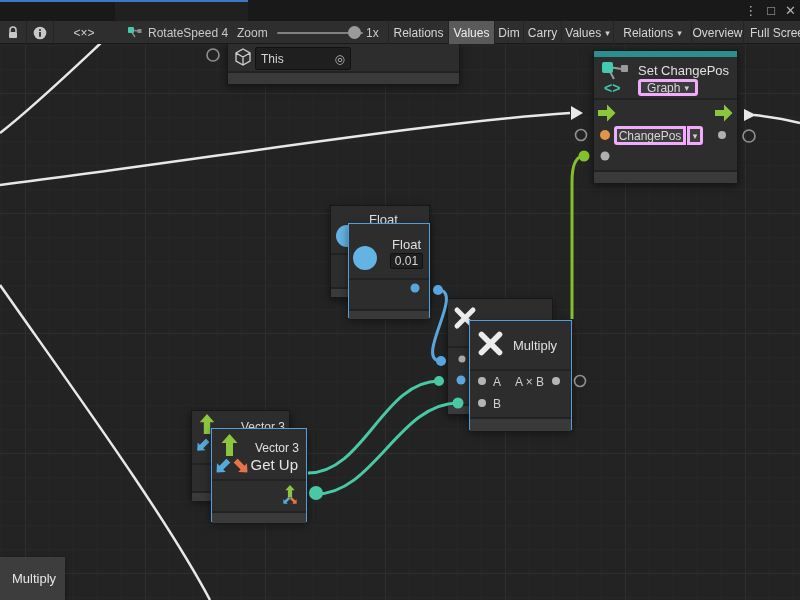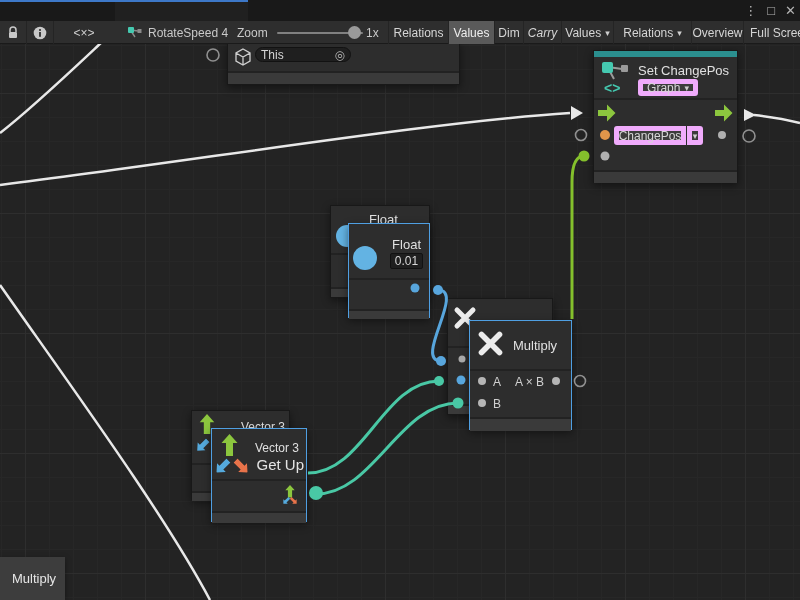--- a/index.html
+++ b/index.html
@@ -38,40 +38,40 @@
   .node{position:absolute;background:#2d2d2d;border:1px solid #181818;box-shadow:0 3px 8px rgba(0,0,0,.45);}
   .node.sel{border:1px solid #4f9fe2;}
   .hdr{position:relative;}
   .gap{height:2px;background:#222;}
   .body{position:relative;background:#2d2d2d;}
   .ftr{background:#3a3a3a;}
   .ntitle{position:absolute;color:#e0e0e0;font-size:13px;white-space:nowrap;}
   .nsub{position:absolute;color:#e4e4e4;font-size:15px;white-space:nowrap;}
   .field{position:absolute;background:#1f1f1f;border:1px solid #121212;border-radius:2px;
          color:#d6d6d6;font-size:12px;display:flex;align-items:center;padding:0 5px;}
-  .pill{position:absolute;background:#3c3c3c;border:5px solid #f0abfc;border-radius:3px;color:#d6d6d6;
+  .pill{position:absolute;background:#3c3c3c;border:3px solid #f0abfc;border-radius:3px;color:#d6d6d6;
         font-size:12px;display:flex;align-items:center;justify-content:center;}
   .plabel{position:absolute;color:#d0d0d0;font-size:12px;white-space:nowrap;}
   .bigdot{position:absolute;border-radius:50%;background:#63b3e3;}
   svg.icon{position:absolute;}
   .overlay{position:absolute;inset:0;z-index:20;}
 </style>
 </head>
 <body>
 
 <div class="win">
 
   <div class="canvas">
 
     <div class="node" style="left:227px;top:42px;width:233px;height:43px;">
       <div class="hdr" style="height:28px;">
         <svg class="icon" style="left:5px;top:4px;" width="20" height="20" viewBox="0 0 20 20">
           <path d="M10 2 L17 6 V14 L10 18 L3 14 V6 Z M3 6 L10 10 L17 6 M10 10 V18" fill="none" stroke="#cfcfcf" stroke-width="1.3"></path>
         </svg>
-        <div class="field" style="left:27px;top:4px;width:96px;height:15px;border-radius:8px;">
+        <div class="field" style="left:27px;top:4px;width:96px;height:23px;">
           <span>This</span>
           <span style="margin-left:auto;color:#bbb;font-size:12px;">◎</span>
         </div>
       </div>
       <div class="gap"></div>
       <div class="ftr" style="height:11px;"></div>
     </div>
 
     <div class="node" style="left:593px;top:50px;width:145px;height:133px;">
       <div style="height:6px;background:#2b8f8f;"></div>
@@ -176,21 +176,21 @@
         <svg class="icon" style="left:9px;top:5px;" width="17" height="22" viewBox="0 0 16 22">
           <polygon points="8,0 16,9 11.5,9 11.5,22 4.5,22 4.5,9 0,9" fill="#8cc63e"></polygon>
         </svg>
         <svg class="icon" style="left:2px;top:29px;transform:rotate(225deg);" width="17" height="17" viewBox="0 0 16 22">
           <polygon points="8,0 16,9 11.5,9 11.5,22 4.5,22 4.5,9 0,9" fill="#55aadd"></polygon>
         </svg>
         <svg class="icon" style="left:21px;top:29px;transform:rotate(135deg);" width="17" height="17" viewBox="0 0 16 22">
           <polygon points="8,0 16,9 11.5,9 11.5,22 4.5,22 4.5,9 0,9" fill="#e8734a"></polygon>
         </svg>
         <span class="ntitle" style="right:7px;top:12px;font-size:12px;">Vector 3</span>
-        <span class="nsub" style="right:2px;top:27px;">Get Up</span>
+        <span class="nsub" style="right:8px;top:27px;">Get Up</span>
       </div>
       <div class="gap"></div>
       <div class="body" style="height:30px;">
         <svg class="icon" style="right:7px;top:4px;" width="18" height="21" viewBox="0 0 17 20">
           <polygon points="8.5,0 13,5 10.5,5 10.5,12 6.5,12 6.5,5 4,5" fill="#8cc63e"></polygon>
           <polygon transform="rotate(225 5 15)" points="5,11 8,14 6.2,14 6.2,19 3.8,19 3.8,14 2,14" fill="#55aadd"></polygon>
           <polygon transform="rotate(135 12 15)" points="12,11 15,14 13.2,14 13.2,19 10.8,19 10.8,14 9,14" fill="#e8734a"></polygon>
         </svg>
       </div>
       <div class="gap"></div>
@@ -288,21 +288,21 @@
 
     <div class="tbtn" style="left:388px;width:60px;">
         <span>Relations</span>
       </div>
     <div class="tbtn active" style="left:448px;width:46px;">
         <span>Values</span>
       </div>
     <div class="tbtn" style="left:494px;width:29px;">
         <span>Dim</span>
       </div>
-    <div class="tbtn" style="left:523px;width:38px;font-style:italic;">
+    <div class="tbtn" style="left:523px;width:38px;">
         <span>Carry</span>
       </div>
     <div class="tbtn" style="left:561px;width:52px;">
         <span>Values</span>
         <span class="caret">▾</span>
       </div>
     <div class="tbtn" style="left:613px;width:78px;">
         <span>Relations</span>
         <span class="caret">▾</span>
       </div>

